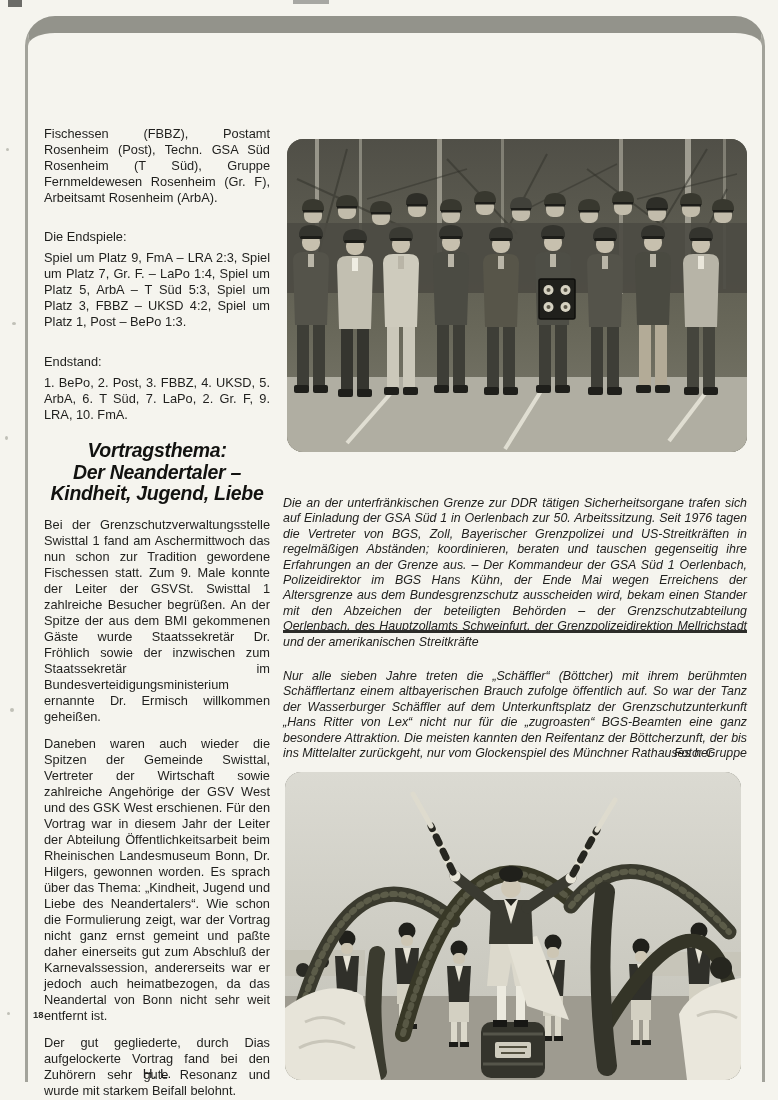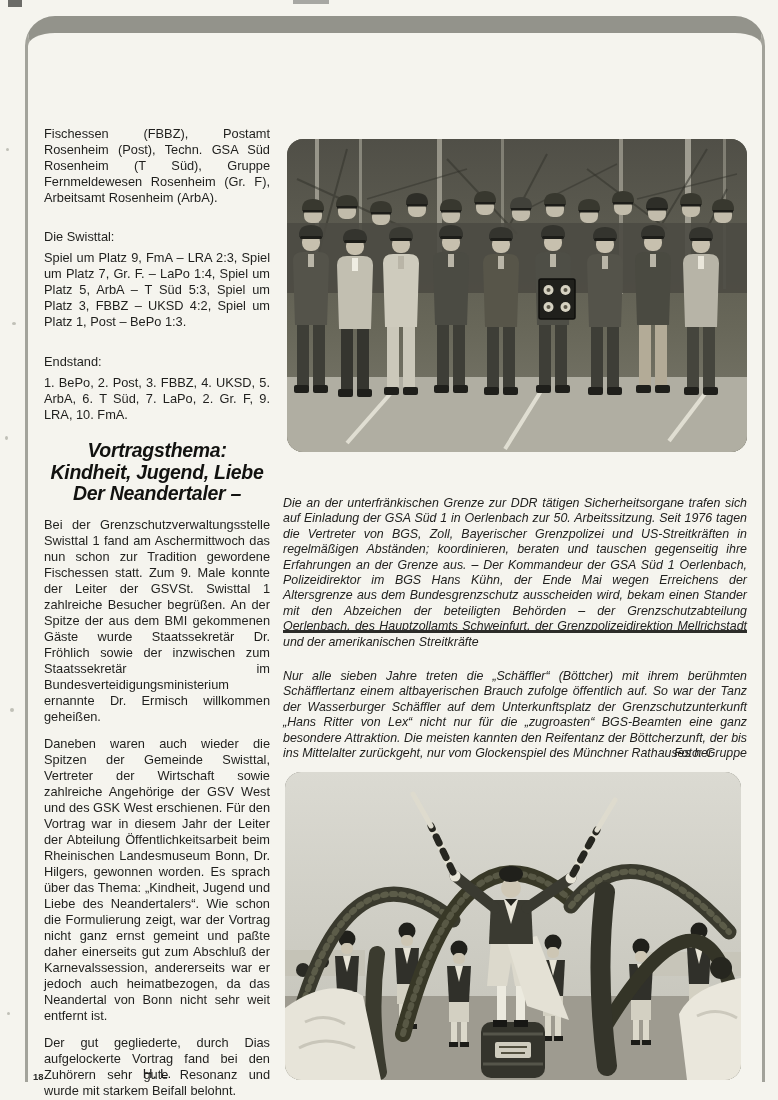--- a/index.html
+++ b/index.html
@@ -35,21 +35,21 @@
   .p-endstand{margin-bottom:17px !important;}
   .article-title{
     margin:2px 0 12px 0;
     font-size:19.5px;line-height:21.5px;
     font-style:italic;font-weight:bold;color:#121210;
     letter-spacing:-0.3px;text-align:center;
   }
   .article-title span{display:block;}
 
   .page-number{
-    position:absolute;left:33px;top:1071px;
+    position:absolute;left:33px;top:1009px;
     font-size:9.5px;font-weight:bold;color:#2a2a27;
   }
   .author-sig{
     position:absolute;left:44px;top:1066px;width:226px;
     text-align:center;font-size:13.5px;color:#1f1f1d;
   }
 
   
   .photo{
     position:absolute;border-radius:16px;overflow:hidden;
@@ -84,30 +84,30 @@
   <div class="speck" style="left:12px;top:322px;width:4px;height:3px"></div>
   <div class="speck" style="left:5px;top:436px;width:3px;height:4px"></div>
   <div class="speck" style="left:10px;top:708px;width:4px;height:4px"></div>
   <div class="speck" style="left:7px;top:1012px;width:3px;height:3px"></div>
 
   <div class="frame"></div>
 
   <div class="left-col">
     <p class="p-intro">Fischessen (FBBZ), Postamt Rosenheim (Post), Techn. GSA Süd Rosenheim (T Süd), Gruppe Fernmeldewesen Rosenheim (Gr. F), Arbeitsamt Rosenheim (ArbA).</p>
 
-    <p class="sec-head">Die Swisttal:</p>
+    <p class="sec-head">Die Endspiele:</p>
     <p class="p-endspiele">Spiel um Platz 9, FmA – LRA 2:3, Spiel um Platz 7, Gr. F. – LaPo 1:4, Spiel um Platz 5, ArbA – T Süd 5:3, Spiel um Platz 3, FBBZ – UKSD 4:2, Spiel um Platz 1, Post – BePo 1:3.</p>
 
     <p class="sec-head">Endstand:</p>
     <p class="p-endstand">1. BePo, 2. Post, 3. FBBZ, 4. UKSD, 5. ArbA, 6. T Süd, 7. LaPo, 2. Gr. F, 9. LRA, 10. FmA.</p>
 
     <h2 class="article-title">
       <span>Vortragsthema:</span>
+      <span>Der Neandertaler –</span>
       <span>Kindheit, Jugend, Liebe</span>
-      <span>Der Neandertaler –</span>
     </h2>
 
     <p>Bei der Grenzschutzverwaltungsstelle Swisttal 1 fand am Aschermittwoch das nun schon zur Tradition gewordene Fischessen statt. Zum 9. Male konnte der Leiter der GSVSt. Swisttal 1 zahlreiche Besucher begrüßen. An der Spitze der aus dem BMI gekommenen Gäste wurde Staatssekretär Dr. Fröhlich sowie der inzwischen zum Staatssekretär im Bundesverteidigungsministerium ernannte Dr. Ermisch willkommen geheißen.</p>
     <p>Daneben waren auch wieder die Spitzen der Gemeinde Swisttal, Vertreter der Wirtschaft sowie zahlreiche Angehörige der GSV West und des GSK West erschienen. Für den Vortrag war in diesem Jahr der Leiter der Abteilung Öffentlichkeitsarbeit beim Rheinischen Landesmuseum Bonn, Dr. Hilgers, gewonnen worden. Es sprach über das Thema: „Kindheit, Jugend und Liebe des Neandertalers“. Wie schon die Formulierung zeigt, war der Vortrag nicht ganz ernst gemeint und paßte daher einerseits gut zum Abschluß der Karnevalssession, andererseits war er jedoch auch heimatbezogen, da das Neandertal von Bonn nicht sehr weit entfernt ist.</p>
     <p>Der gut gegliederte, durch Dias aufgelockerte Vortrag fand bei den Zuhörern sehr gute Resonanz und wurde mit starkem Beifall belohnt.</p>
 
   </div>
 
   <div class="page-number">18</div>
   <div class="author-sig">H. L.</div>

